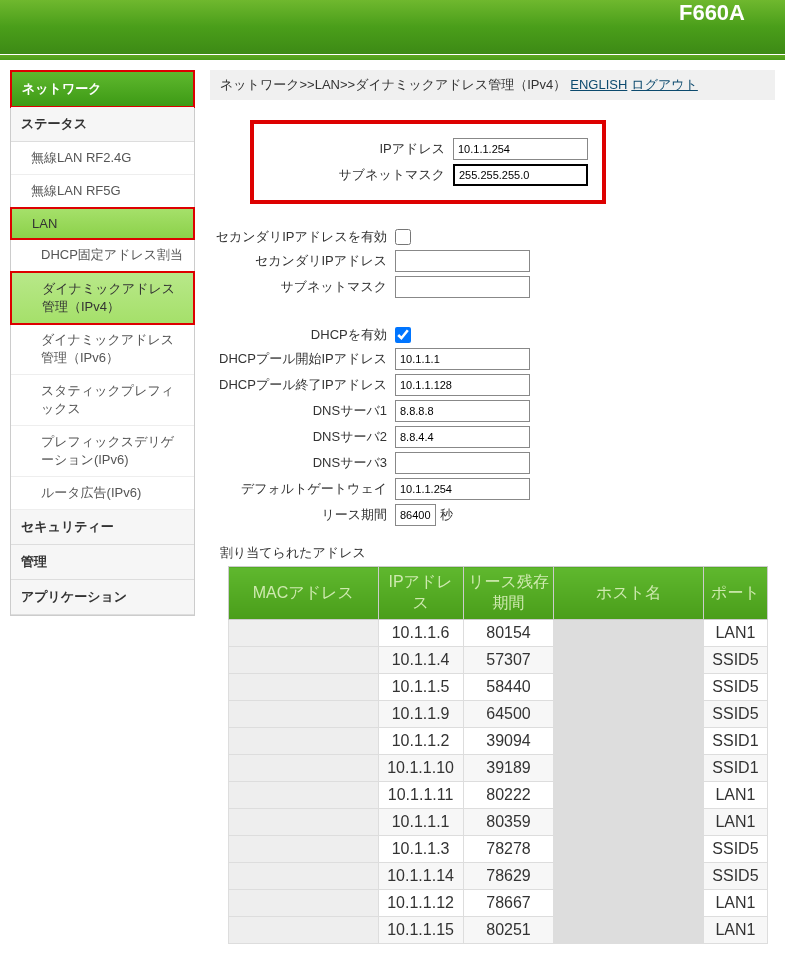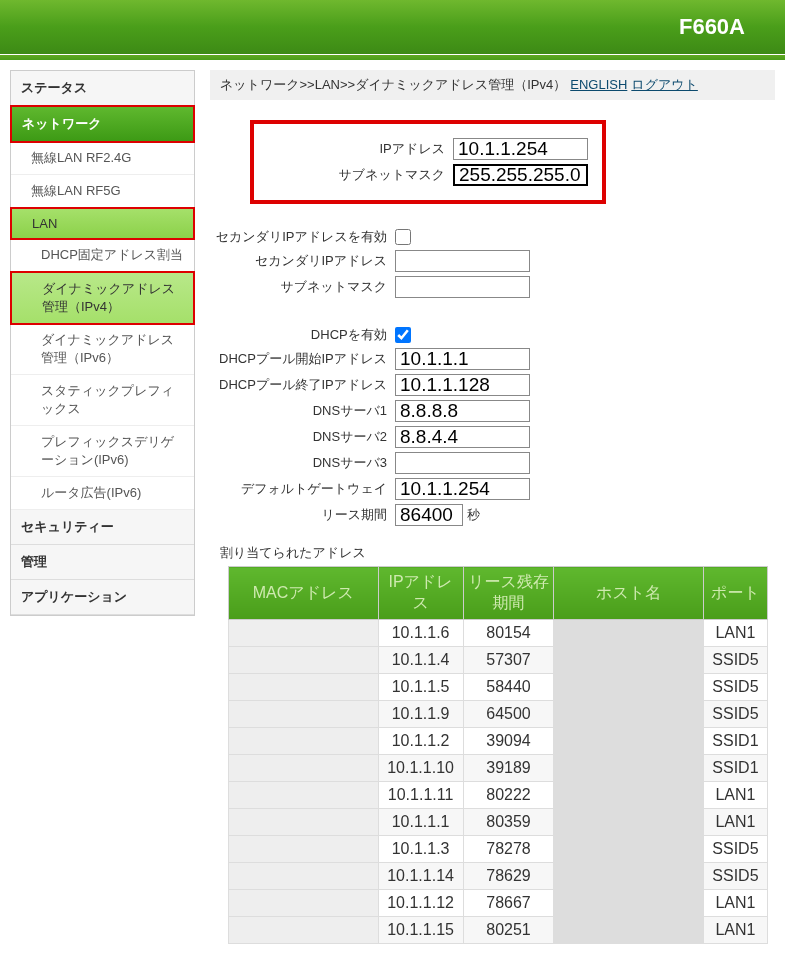--- a/index.html
+++ b/index.html
@@ -1,33 +1,33 @@
 <!DOCTYPE html>
 <html><head>
 <meta charset="utf-8">
 <style>
 *{box-sizing:border-box;margin:0;padding:0}
 body{font-family:Arial,"Hiragino Sans","Meiryo",sans-serif;font-size:13px;color:#333;background:#fff;width:785px}
-.header-band{height:55px;background:linear-gradient(#6fb82e 0%,#4a9e1a 50%,#3d8a15 100%);display:flex;align-items:center;justify-content:flex-end;padding-right:40px;color:#fff;font-size:22px;font-weight:bold;border-bottom:1px solid #fff}
+.header-band{height:55px;background:linear-gradient(#6fb82e 0%,#4a9e1a 50%,#3d8a15 100%);display:flex;justify-content:flex-end;padding-right:40px;color:#fff;font-size:22px;font-weight:bold;border-bottom:1px solid #fff}
 .sub-band{height:5px;background:linear-gradient(#5fa820,#4a9e1a)}
 .main{display:flex;align-items:flex-start;padding:10px}
 .sidebar{width:185px;border:1px solid #ccc;flex-shrink:0}
 .side-cat{background:#f6f6f6;padding:8px 10px;font-weight:bold;border-bottom:1px solid #ddd;cursor:pointer}
 .side-cat.active{background:linear-gradient(#5fb82e,#3d9a15);color:#fff;border:2px solid #d00;margin:-1px}
 .side-sub{padding:7px 10px 7px 20px;border-bottom:1px solid #eee;color:#555;cursor:pointer}
 .side-sub.active{background:linear-gradient(#a5e06a,#8cd14a);color:#333;border:2px solid #d00;margin:-1px}
 .side-sub.selected{background:linear-gradient(#b8e889,#a5e06a);color:#333;border:2px solid #d00;margin:-1px;padding-left:30px}
 .side-sub.deep{padding-left:30px}
 .content{flex:1;margin-left:15px}
 .breadcrumb{background:#f0f0f0;padding:6px 10px;display:flex;justify-content:flex-start;align-items:center;margin-bottom:10px}
 .breadcrumb .links a{color:#0c4a6e;text-decoration:underline;margin-left:4px}
 .highlight-group{border:4px solid #d00;display:inline-block;padding:10px 14px;margin-left:40px;margin-top:10px}
 .form-row{display:flex;align-items:center;margin:4px 0}
 .form-row label{width:185px;text-align:right;padding-right:8px;font-size:13px}
-.form-row input[type=text]{width:135px;height:22px;border:1px solid #888;padding:2px 4px;font-size:19px}
+.form-row input[type=text]{width:135px;height:22px;border:1px solid #888;padding:2px 4px;font-size:11px}
 .form-row input.bold{border:2px solid #000;font-weight:normal}
 .form-row input[type=checkbox]{width:16px;height:16px}
 .suffix{margin-left:4px}
 .section-title{margin:18px 0 4px 10px;color:#333}
 table.alloc{width:540px;margin-left:18px;border-collapse:collapse;font-size:16px}
 table.alloc th{background:linear-gradient(#5fb82e,#4a9e1a);color:#cfeab0;font-weight:normal;padding:5px 4px;text-align:center;border:1px solid #ccc}
 table.alloc td{border:1px solid #ddd;padding:4px 6px;text-align:center;background:#fff}
 table.alloc tr:nth-child(even) td{background:#f7f7f7}
 td.mask{background:#eee!important}
 td.mask2{background:#ddd!important}
@@ -40,22 +40,22 @@
 </head>
 <body>
 
 <div class="header-band">
   <span>F660A</span>
 </div>
 <div class="sub-band"></div>
 
 <div class="main">
   <div class="sidebar">
+    <div class="side-cat active">ネットワーク</div>
     <div class="side-cat">ステータス</div>
-    <div class="side-cat active">ネットワーク</div>
     <div class="side-sub">無線LAN RF2.4G</div>
     <div class="side-sub">無線LAN RF5G</div>
     <div class="side-sub active">LAN</div>
     <div class="side-sub deep">DHCP固定アドレス割当</div>
     <div class="side-sub selected">ダイナミックアドレス管理（IPv4）</div>
     <div class="side-sub deep">ダイナミックアドレス管理（IPv6）</div>
     <div class="side-sub deep">スタティックプレフィックス</div>
     <div class="side-sub deep">プレフィックスデリゲーション(IPv6)</div>
     <div class="side-sub deep">ルータ広告(IPv6)</div>
     <div class="side-cat">セキュリティー</div>
@@ -122,21 +122,21 @@
     <div class="form-row">
       <label>DNSサーバ3</label>
       <input type="text" value="" style="">
     </div>
     <div class="form-row">
       <label>デフォルトゲートウェイ</label>
       <input type="text" value="10.1.1.254" style="">
     </div>
     <div class="form-row">
       <label>リース期間</label>
-      <input type="text" style="width: 68px;" value="86400">
+      <input type="text" style="width: 41px;" value="86400">
       <span class="suffix">秒</span>
     </div>
 
     <div class="section-title">割り当てられたアドレス</div>
     <table class="alloc">
       <thead>
         <tr>
           <th>MACアドレス</th>
           <th>IPアドレス</th>
           <th>リース残存期間</th>

